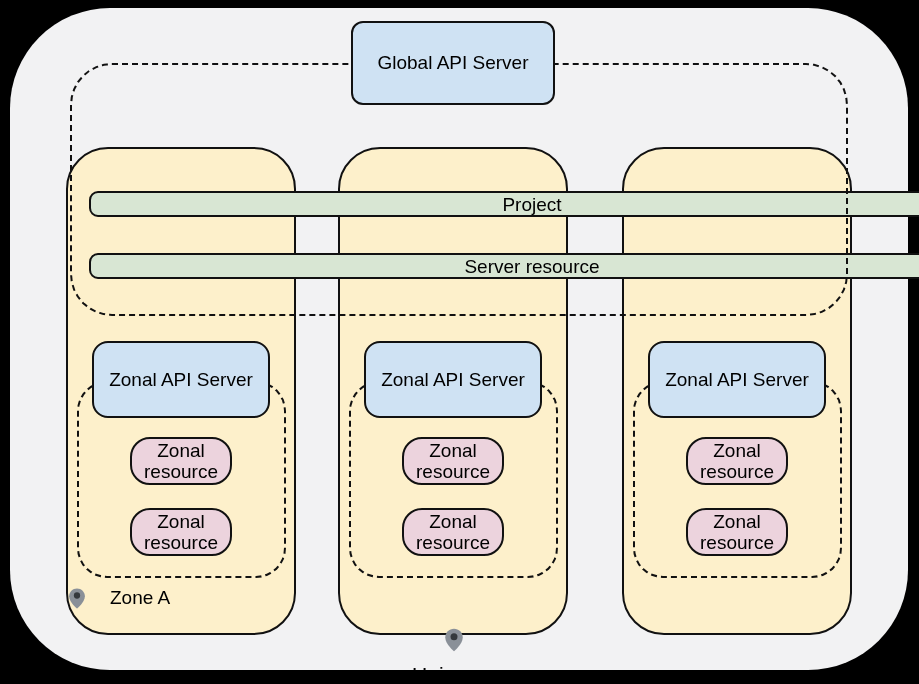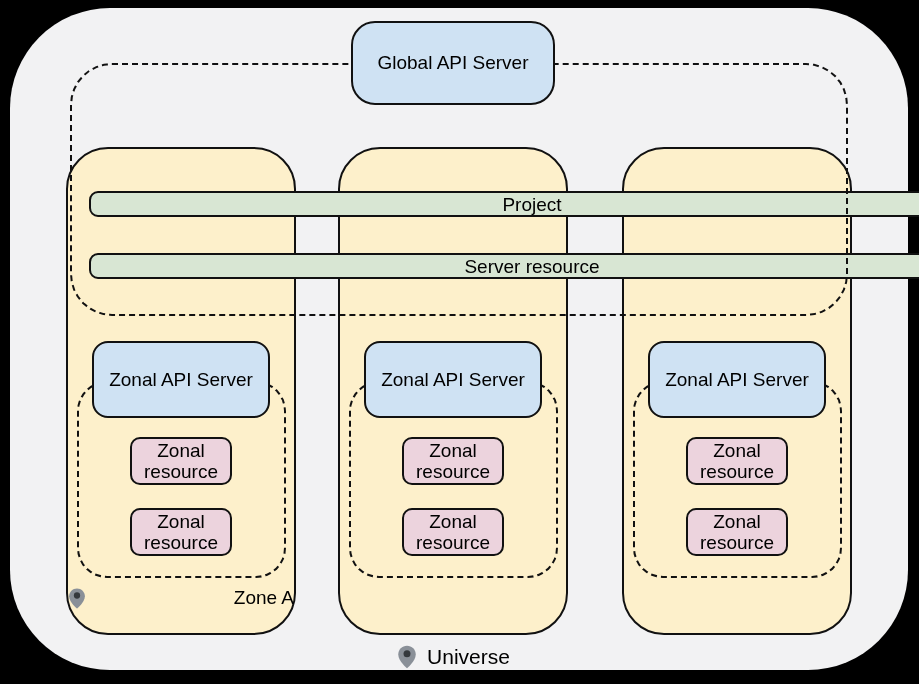--- a/index.html
+++ b/index.html
@@ -25,49 +25,50 @@
   .scope-bar{
     position:absolute;left:89px;width:886px;height:26px;
     background:#d8e6d3;border:2px solid #111;border-radius:9px;box-sizing:border-box;
     display:flex;align-items:center;justify-content:center;
     font-size:19px;line-height:1;
   }
   .scope-bar.project{top:191px}
   .scope-bar.gresource{top:253px}
   .global-api{
     position:absolute;left:351px;top:21px;width:204px;height:84px;
-    background:#cfe2f3;border:2.5px solid #111;border-radius:24px;box-sizing:border-box;
+    background:#cfe2f3;border:2.5px solid #111;border-radius:12px;box-sizing:border-box;
     display:flex;align-items:center;justify-content:center;font-size:19px;
   }
   .zone-inner-dashed{
     position:absolute;left:9px;top:232px;width:209px;height:197px;
     border:2px dashed #111;border-radius:30px;box-sizing:border-box;
   }
   .zonal-api{
     position:absolute;left:24px;top:192px;width:178px;height:77px;
     background:#cfe2f3;border:2.5px solid #111;border-radius:16px;box-sizing:border-box;
     display:flex;align-items:center;justify-content:center;font-size:19px;
   }
   .zonal-resource{
     position:absolute;left:62px;width:102px;height:48px;
-    background:#ecd3dd;border:2px solid #111;border-radius:10px;box-sizing:border-box;
+    background:#ecd3dd;border:2px solid #111;border-radius:20px;box-sizing:border-box;
     display:flex;align-items:center;justify-content:center;text-align:center;
     font-size:19px;line-height:21px;
   }
   .zonal-resource.r1{top:288px}
   .zonal-resource.r2{top:359px}
   .zone-label{
     position:absolute;left:0;right:0;top:436px;height:26px;
-    display:flex;align-items:center;justify-content:space-between;gap:24px;
+    display:flex;align-items:center;justify-content:flex-start;gap:24px;
     font-size:19px;
   }
   .universe-label{
     position:absolute;left:0;right:12px;top:643px;height:28px;
     display:flex;align-items:center;justify-content:center;gap:10px;
     font-size:21px;
+    flex-direction:column;
   }
   .pin{display:block;flex:0 0 auto;}
 </style>
 </head>
 <body>
 
 <div class="stage">
 
   <div class="universe"></div>
 

